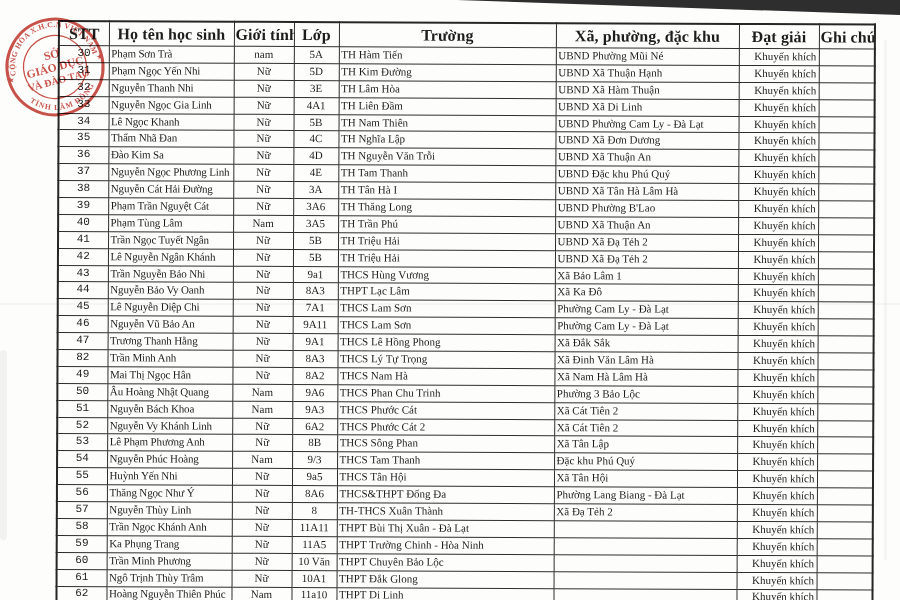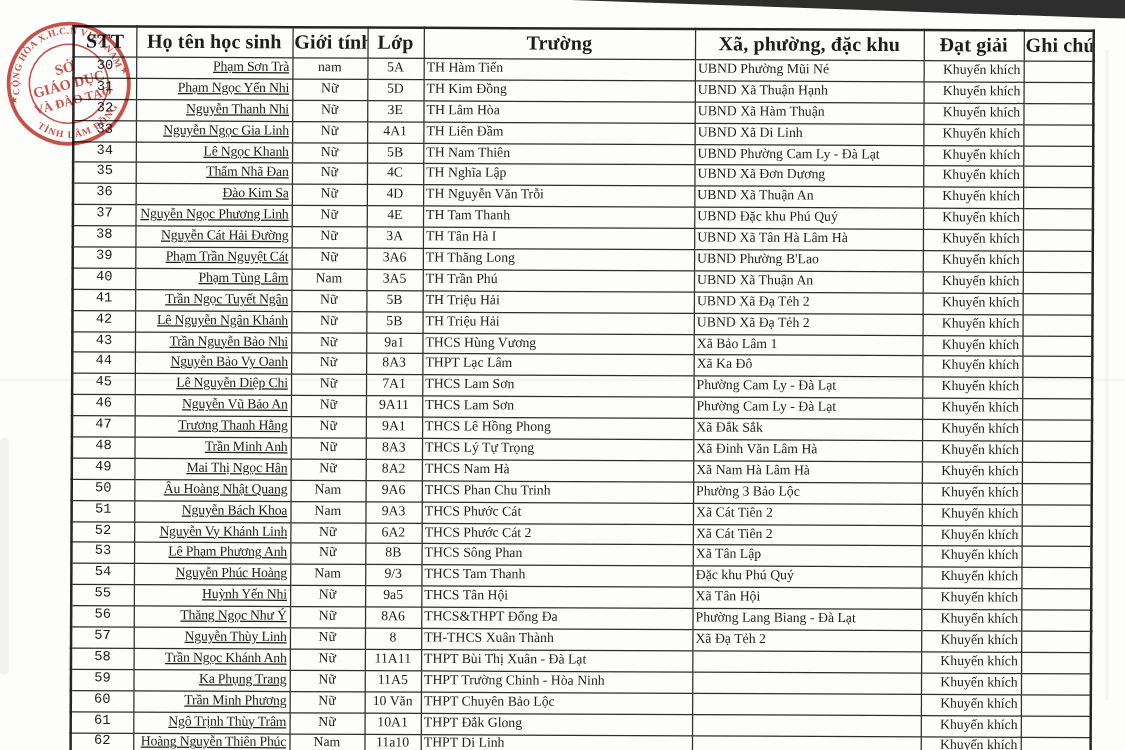--- a/index.html
+++ b/index.html
@@ -33,21 +33,21 @@
     white-space:nowrap;overflow:hidden;
   }
   table.doc th{
     height:23px;font-size:16px;font-weight:bold;text-align:center;
     padding:0 1px;letter-spacing:0.1px;
   }
   table.doc td{
     height:14.9px;line-height:13px;font-size:11px;padding:0 2px 1px;
   }
   td.c0{text-align:center;font-family:Liberation Mono, monospace;}
-  td.c1{text-align:right;padding-left:4px;letter-spacing:-0.15px;text-decoration:underline;}
+  td.c1{text-align:left;padding-left:4px;letter-spacing:-0.15px;}
   td.c2{text-align:center;}
   td.c3{text-align:center;}
   td.c4{text-align:left;padding-left:4px;}
   td.c5{text-align:left;padding-left:4px;}
   td.c6{text-align:right;}
   td.c7{text-align:center;}
 
   .stamp{
     position:absolute;left:-4px;top:8px;width:118px;height:118px;
     opacity:0.88;mix-blend-mode:multiply;pointer-events:none;
@@ -95,21 +95,21 @@
           <td class="c4">TH Hàm Tiến</td>
           <td class="c5">UBND Phường Mũi Né</td>
           <td class="c6">Khuyến khích</td>
           <td class="c7"></td>
         </tr>
         <tr>
           <td class="c0">31</td>
           <td class="c1">Phạm Ngọc Yến Nhi</td>
           <td class="c2">Nữ</td>
           <td class="c3">5D</td>
-          <td class="c4">TH Kim Đồng</td>
+          <td class="c4">TH Kim Đường</td>
           <td class="c5">UBND Xã Thuận Hạnh</td>
           <td class="c6">Khuyến khích</td>
           <td class="c7"></td>
         </tr>
         <tr>
           <td class="c0">32</td>
           <td class="c1">Nguyễn Thanh Nhi</td>
           <td class="c2">Nữ</td>
           <td class="c3">3E</td>
           <td class="c4">TH Lâm Hòa</td>
@@ -261,21 +261,21 @@
           <td class="c0">47</td>
           <td class="c1">Trương Thanh Hằng</td>
           <td class="c2">Nữ</td>
           <td class="c3">9A1</td>
           <td class="c4">THCS Lê Hồng Phong</td>
           <td class="c5">Xã Đắk Sắk</td>
           <td class="c6">Khuyến khích</td>
           <td class="c7"></td>
         </tr>
         <tr>
-          <td class="c0">48</td>
+          <td class="c0">82</td>
           <td class="c1">Trần Minh Anh</td>
           <td class="c2">Nữ</td>
           <td class="c3">8A3</td>
           <td class="c4">THCS Lý Tự Trọng</td>
           <td class="c5">Xã Đinh Văn Lâm Hà</td>
           <td class="c6">Khuyến khích</td>
           <td class="c7"></td>
         </tr>
         <tr>
           <td class="c0">49</td>

